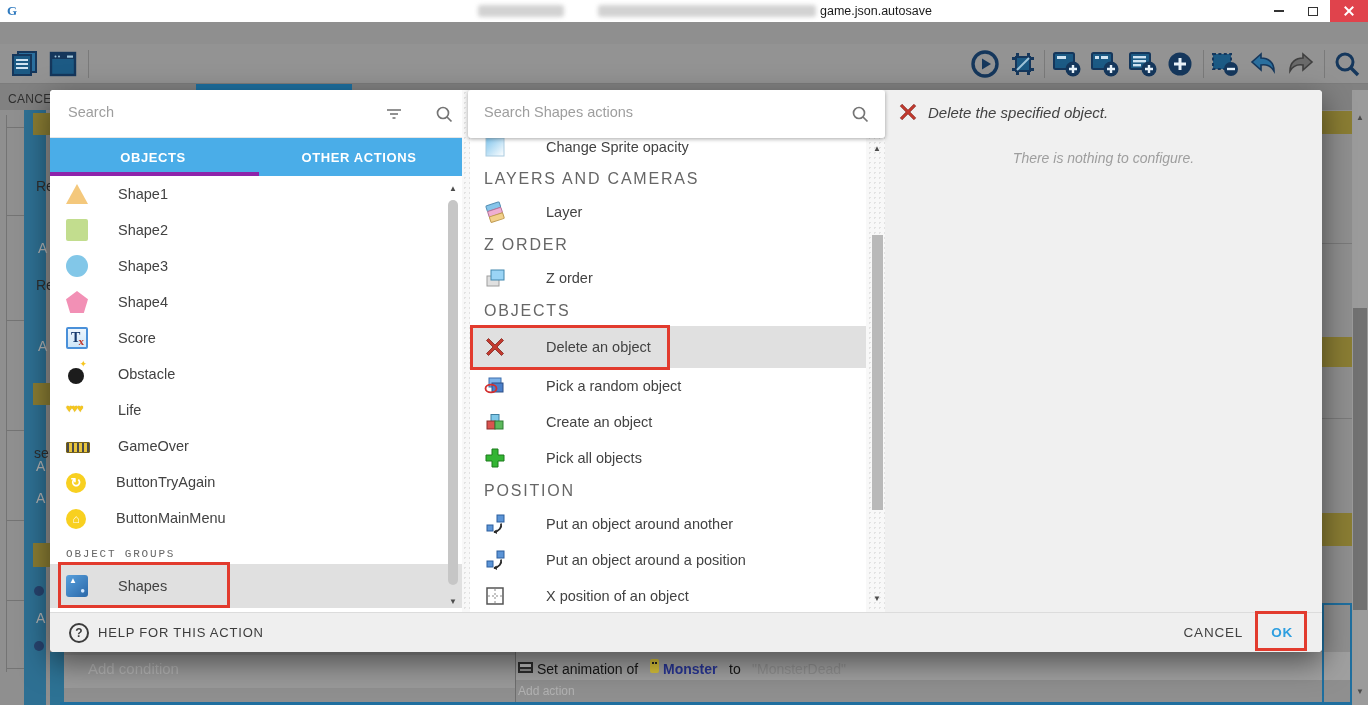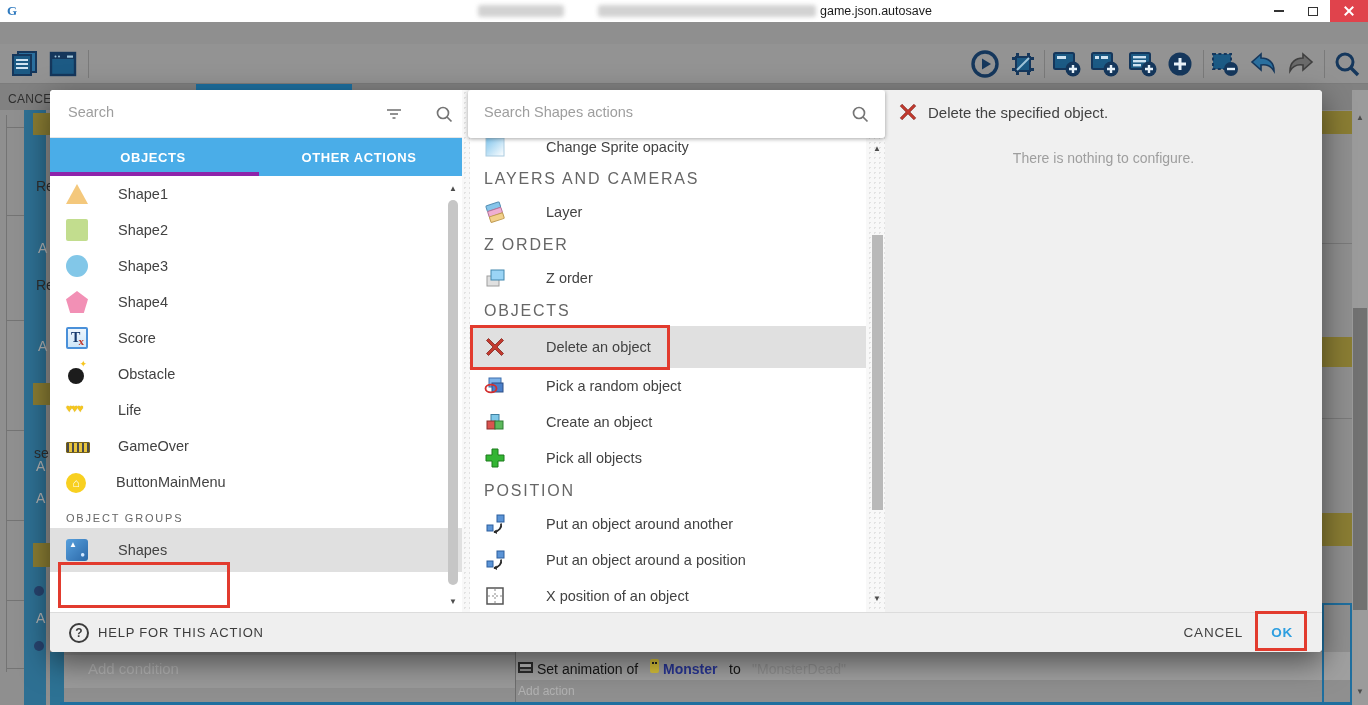--- a/index.html
+++ b/index.html
@@ -63,38 +63,38 @@
 
   
   .arr { position:absolute; font-size:8px; color:#4c4c4c; z-index:5; line-height:1; }
   .arr.up::before { content:"▲"; } .arr.dn::before { content:"▼"; }
 
   
   .dialog { position:absolute; left:50px; top:90px; width:1272px; height:562px; background:#fff; border-radius:4px; box-shadow:0 10px 30px rgba(0,0,0,0.5); z-index:10; overflow:hidden; }
   .leftcol { position:absolute; left:0; top:0; width:412px; height:522px; background:#fff; }
   .midcol { position:absolute; left:412px; top:0; width:423px; height:522px; background:#f8f8f8;
             background-image:radial-gradient(#e2e2e2 1px, transparent 1px); background-size:5px 5px; }
-  .rightcol { position:absolute; left:835px; top:0; width:437px; height:522px; background:#f0f0f0; }
+  .rightcol { position:absolute; left:835px; top:0; width:437px; height:522px; background:#f0f0f0;font-style:italic; }
   .footer { position:absolute; left:0; top:522px; width:1272px; height:40px; background:#efefef; border-top:1px solid #dcdcdc; display:flex; align-items:center; }
 
   
   .lsearch { position:absolute; left:0; top:0; width:412px; height:48px; background:#fff; border-bottom:1px solid #e6e6e6; }
   .lsearch input, .msearch input { border:none; outline:none; font-size:14.5px; color:#424242; background:transparent; width:280px; }
   .lsearch input { position:absolute; left:18px; top:14px; }
   .lsearch input::placeholder, .msearch input::placeholder { color:#9e9e9e; }
   .filtericon { position:absolute; left:334px; top:14px; width:20px; height:20px; }
   .lmag { position:absolute; left:384px; top:14px; width:20px; height:20px; }
   .tabs { position:absolute; left:0; top:48px; width:412px; height:38px; background:#4aade8; display:flex; }
   .tab { width:50%; display:flex; align-items:center; justify-content:center; font-size:13px; font-weight:bold; color:#fff; letter-spacing:0.6px; }
   .tabunder { position:absolute; left:0; top:82px; width:209px; height:4px; background:#8e24aa; }
   .objlist { position:absolute; left:0; top:86px; width:412px; height:436px; overflow:hidden; }
   .obj-row { position:relative; height:36px; display:flex; align-items:center; padding-left:16px; }
   .obj-row .olabel { margin-left:30px; font-size:14.5px; color:#424242; }
   .group-row { height:44px; background:#e0e0e0; }
-  .lheader { height:28px; display:flex; align-items:flex-end; padding:0 0 4px 16px; font-size:11px; color:#666; letter-spacing:1.8px; }
+  .lheader { height:28px; display:flex; align-items:flex-end; padding:0 0 4px 16px; font-size:11px; color:#666; letter-spacing:1.8px;font-family:Liberation Mono, monospace; }
   .lscroll-thumb { position:absolute; left:398px; top:110px; width:10px; height:385px; background:#c6c6c6; border-radius:5px; z-index:6;}
 
   
   .oicon { width:22px; height:22px; flex:none; position:relative; display:inline-block; }
   .i-shape1 { background:#f4c87c; clip-path:polygon(50% 4%, 100% 96%, 0 96%); }
   .i-shape2 { background:#c2dd8e; border-radius:2px; }
   .i-shape3 { background:#82c7e8; border-radius:50%; }
   .i-shape4 { background:#f290b5; clip-path:polygon(50% 0, 100% 38%, 81% 100%, 19% 100%, 0 38%); }
   .i-score { border:2px solid #4a90d9; background:linear-gradient(#eef6fd,#cfe6f8); border-radius:2px; }
   .i-score::before { content:"T"; position:absolute; left:3px; top:1px; font-family:"Liberation Serif",serif; font-weight:bold; font-size:14px; color:#163a6e; }
@@ -351,20 +351,24 @@
           </div>
         <div class="obj-row">
           <span class="oicon i-life"></span>
           <span class="olabel">Life</span>
           </div>
         <div class="obj-row">
           <span class="oicon i-gameover"></span>
           <span class="olabel">GameOver</span>
           </div>
         <div class="obj-row">
+          <span class="oicon i-tryagain"></span>
+          <span class="olabel">ButtonTryAgain</span>
+          </div>
+        <div class="obj-row">
           <span class="oicon i-mainmenu"></span>
           <span class="olabel">ButtonMainMenu</span>
           </div>
         <div class="lheader">OBJECT GROUPS</div>
         <div class="obj-row group-row">
           <span class="oicon i-shapesgroup"></span>
           <span class="olabel">Shapes</span>
           </div>
       </div>
       <span class="arr up" style="left:399px;top:95px"></span>

